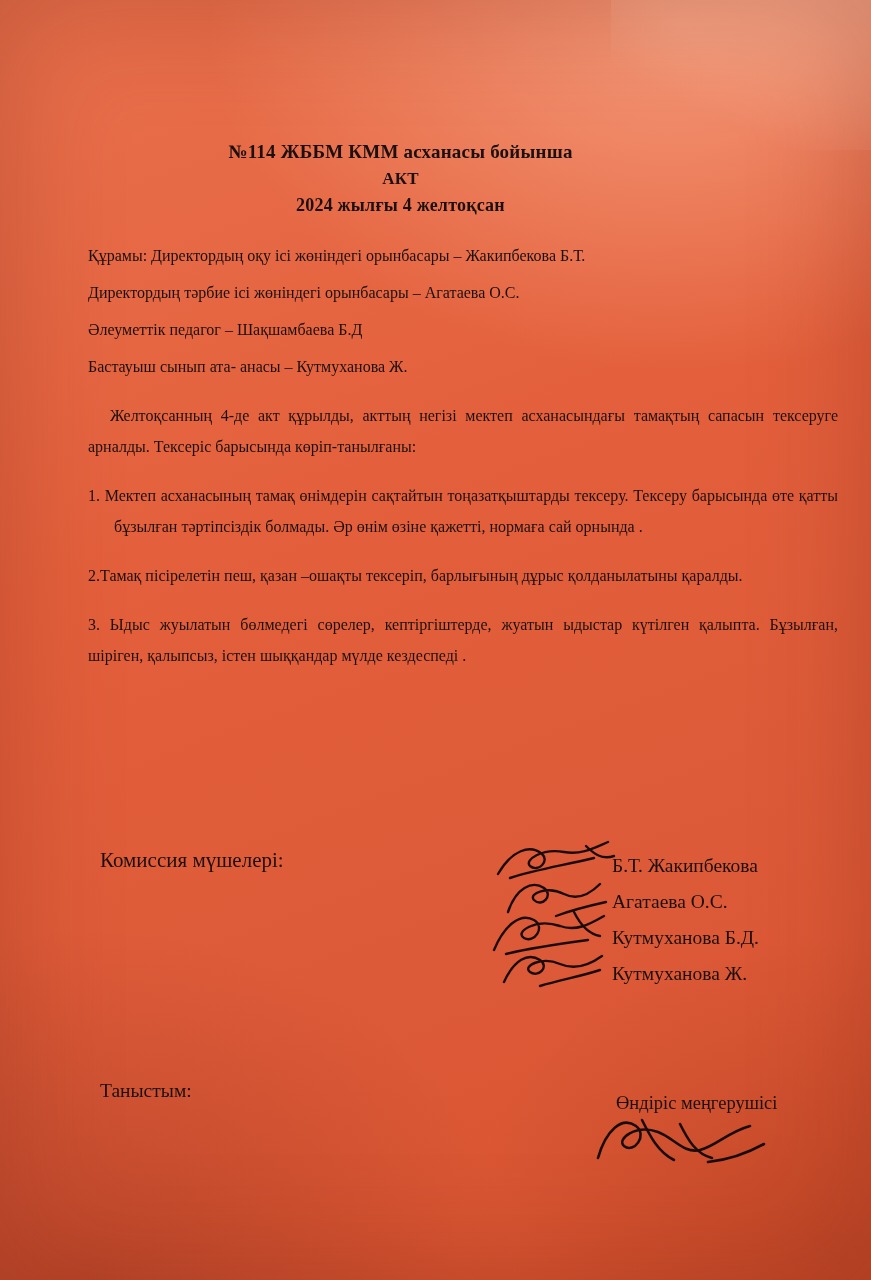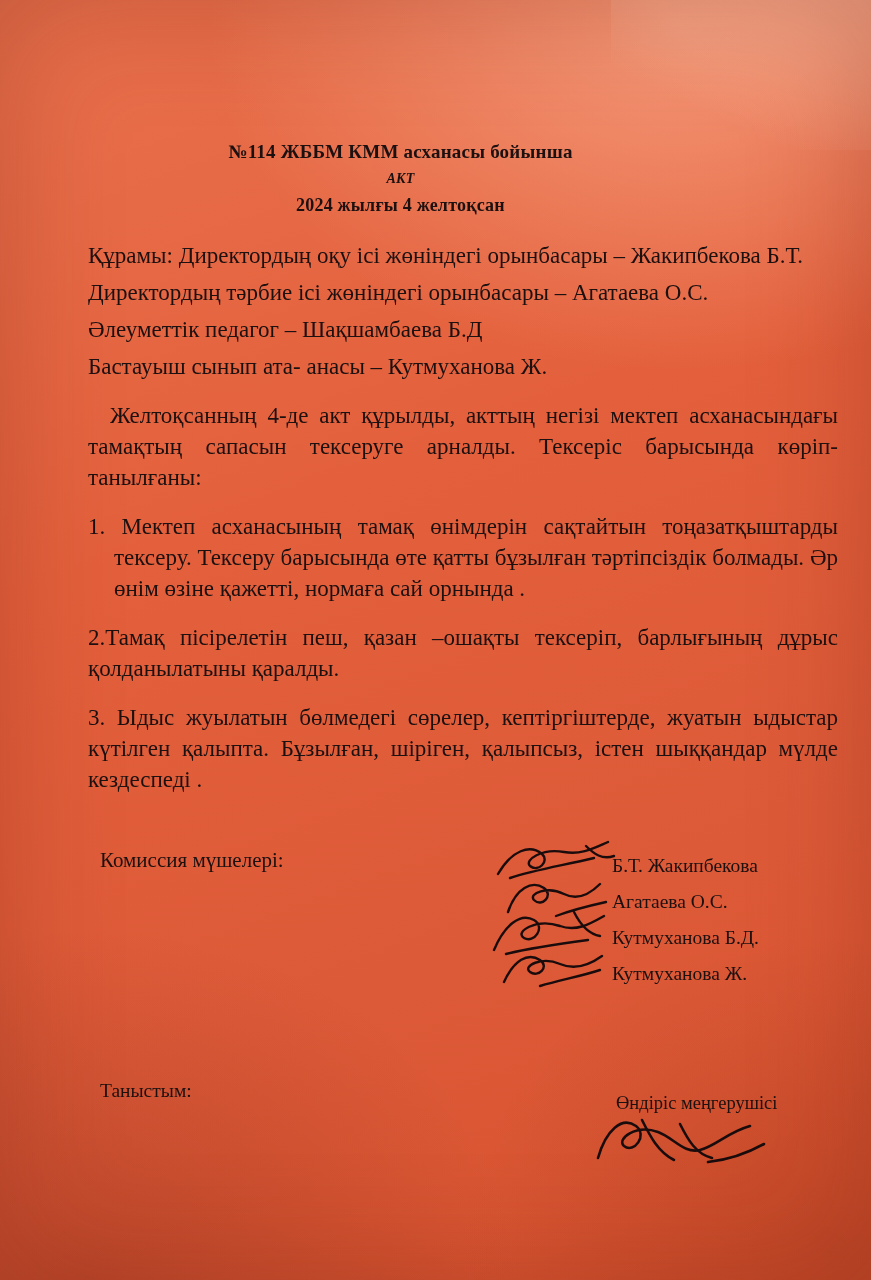--- a/index.html
+++ b/index.html
@@ -49,32 +49,32 @@
     position: absolute;
     top: 138px;
     left: 0;
     width: 801px;
     text-align: center;
     font-weight: bold;
     font-size: 19px;
     line-height: 27px;
     letter-spacing: 0.2px;
   }
-  #title-block .line2 { font-size: 14px; font-style: italic; }
+  #title-block .line2 { font-size: 17px; }
   #title-block .line3 { font-size: 18px; }
 
   
   #body-block {
     position: absolute;
     top: 240px;
     left: 88px;
     width: 750px;
   }
   .para {
-    font-size: 23px;
+    font-size: 16px;
     line-height: 31px;
     margin: 0 0 9px 0;
   }
   .para.tight { margin-bottom: 6px; }
   .para.justify {
     text-align: justify;
     text-justify: inter-word;
   }
   .para.indent { text-indent: 22px; }
   .para.hang {

